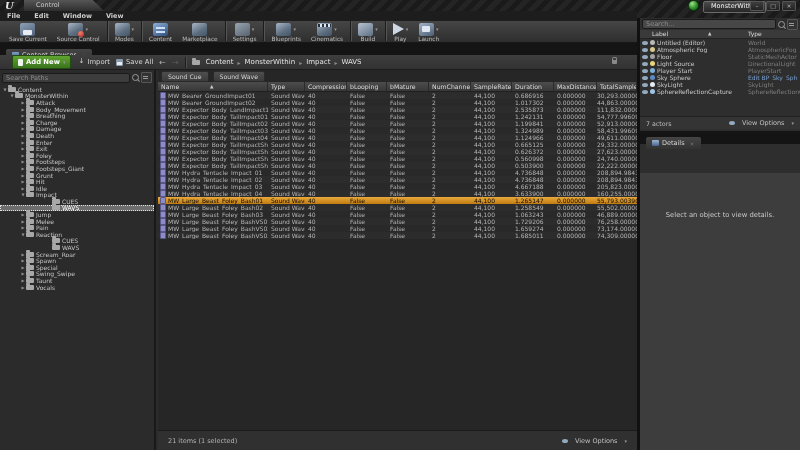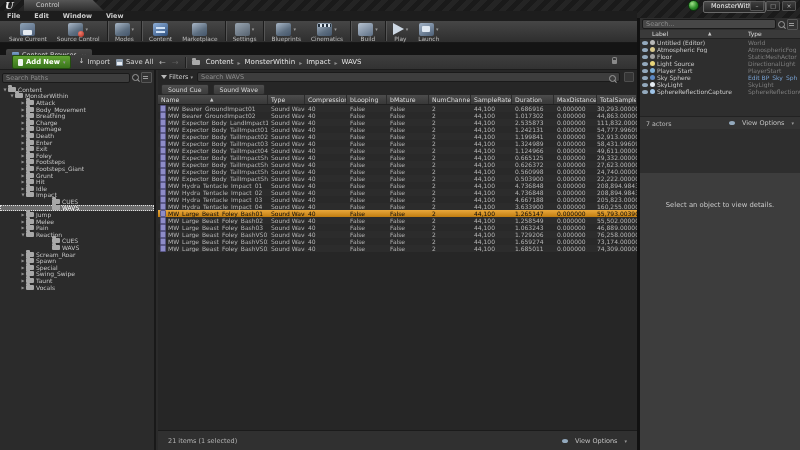--- a/index.html
+++ b/index.html
@@ -143,21 +143,21 @@
   .orow{height:7px;display:flex;align-items:center;gap:2px;padding-left:2px;font-size:6px;color:#c8c8c8;white-space:nowrap;}
   .orow .olabel{flex:1;overflow:hidden;}
   .orow .otype{width:52px;color:#7d7d7d;overflow:hidden;}
   .otype.link{color:#77a0d0;text-decoration:underline;}
   .oglyph{width:5px;height:5px;border-radius:50%;flex:none;}
   .wo-footer{height:13px;margin-top:21px;background:#343434;border-top:1px solid #222;
     display:flex;align-items:center;padding:0 6px;box-sizing:border-box;}
   .wo-footer .actors{font-size:6.3px;color:#bdbdbd;}
   .details-tabstrip{height:13px;background:#141414;margin-top:2px;}
   .details-body{position:absolute;left:0;right:0;top:155px;bottom:0;background:#3d3d3d;text-align:center;}
-  .details-msg{margin-top:28px;font-size:6.8px;color:#c9c9c9;}
+  .details-msg{margin-top:38px;font-size:6.8px;color:#c9c9c9;}
   .details-ico{width:7px;height:6px;border-radius:1px;background:linear-gradient(#9db8d6,#46648c);}
 </style>
 </head>
 <body>
 
 <div id="app">
 
   <div class="titlebar">
     <span class="ue-logo">U</span>
     <div class="untitled-tab">Control</div>
@@ -458,32 +458,20 @@
           </div>
           <div class="tree-row" style="padding-left: 20px;">
             <span class="tree-arrow">▶</span>
             <span class="folder"></span>
             <span class="tree-label">Vocals</span>
           </div>
         </div>
     </div>
 
     <div class="right-pane">
-      <div class="filters-row">
-        <div class="filters-btn">
-          <span class="funnel"></span>
-          <span>Filters</span>
-          <span class="tb-caret">▾</span>
-        </div>
-        <div class="search-wrap">
-          <input class="ue-input" placeholder="Search WAVS" style="">
-          <span class="mag search-mag"></span>
-        </div>
-        <span class="save-search-btn"></span>
-      </div>
       <div class="chips-row" id="chips">
           <div class="chip">Sound Cue</div>
           <div class="chip">Sound Wave</div>
         </div>
       <div class="thead tgrid" id="thead">
           <div class="th">Name<span class="sort-arrow">▲</span></div>
           <div class="th">Type</div>
           <div class="th">CompressionQual</div>
           <div class="th">bLooping</div>
           <div class="th">bMature</div>
@@ -883,18 +871,25 @@
         </div>
       </div>
     <div class="wo-footer">
       <span class="actors">7 actors</span>
       <div class="view-options">
         <span class="eye"></span>
         <span>View Options</span>
         <span class="tb-caret">▾</span>
       </div>
     </div>
+    <div class="details-tabstrip">
+      <div class="panel-tab">
+        <span class="details-ico"></span>
+        <span>Details</span>
+        <span class="tab-x">×</span>
+      </div>
+    </div>
     <div class="details-body">
       <div class="details-msg">Select an object to view details.</div>
     </div>
   </div>
 
 </div>
 
 </body></html>

